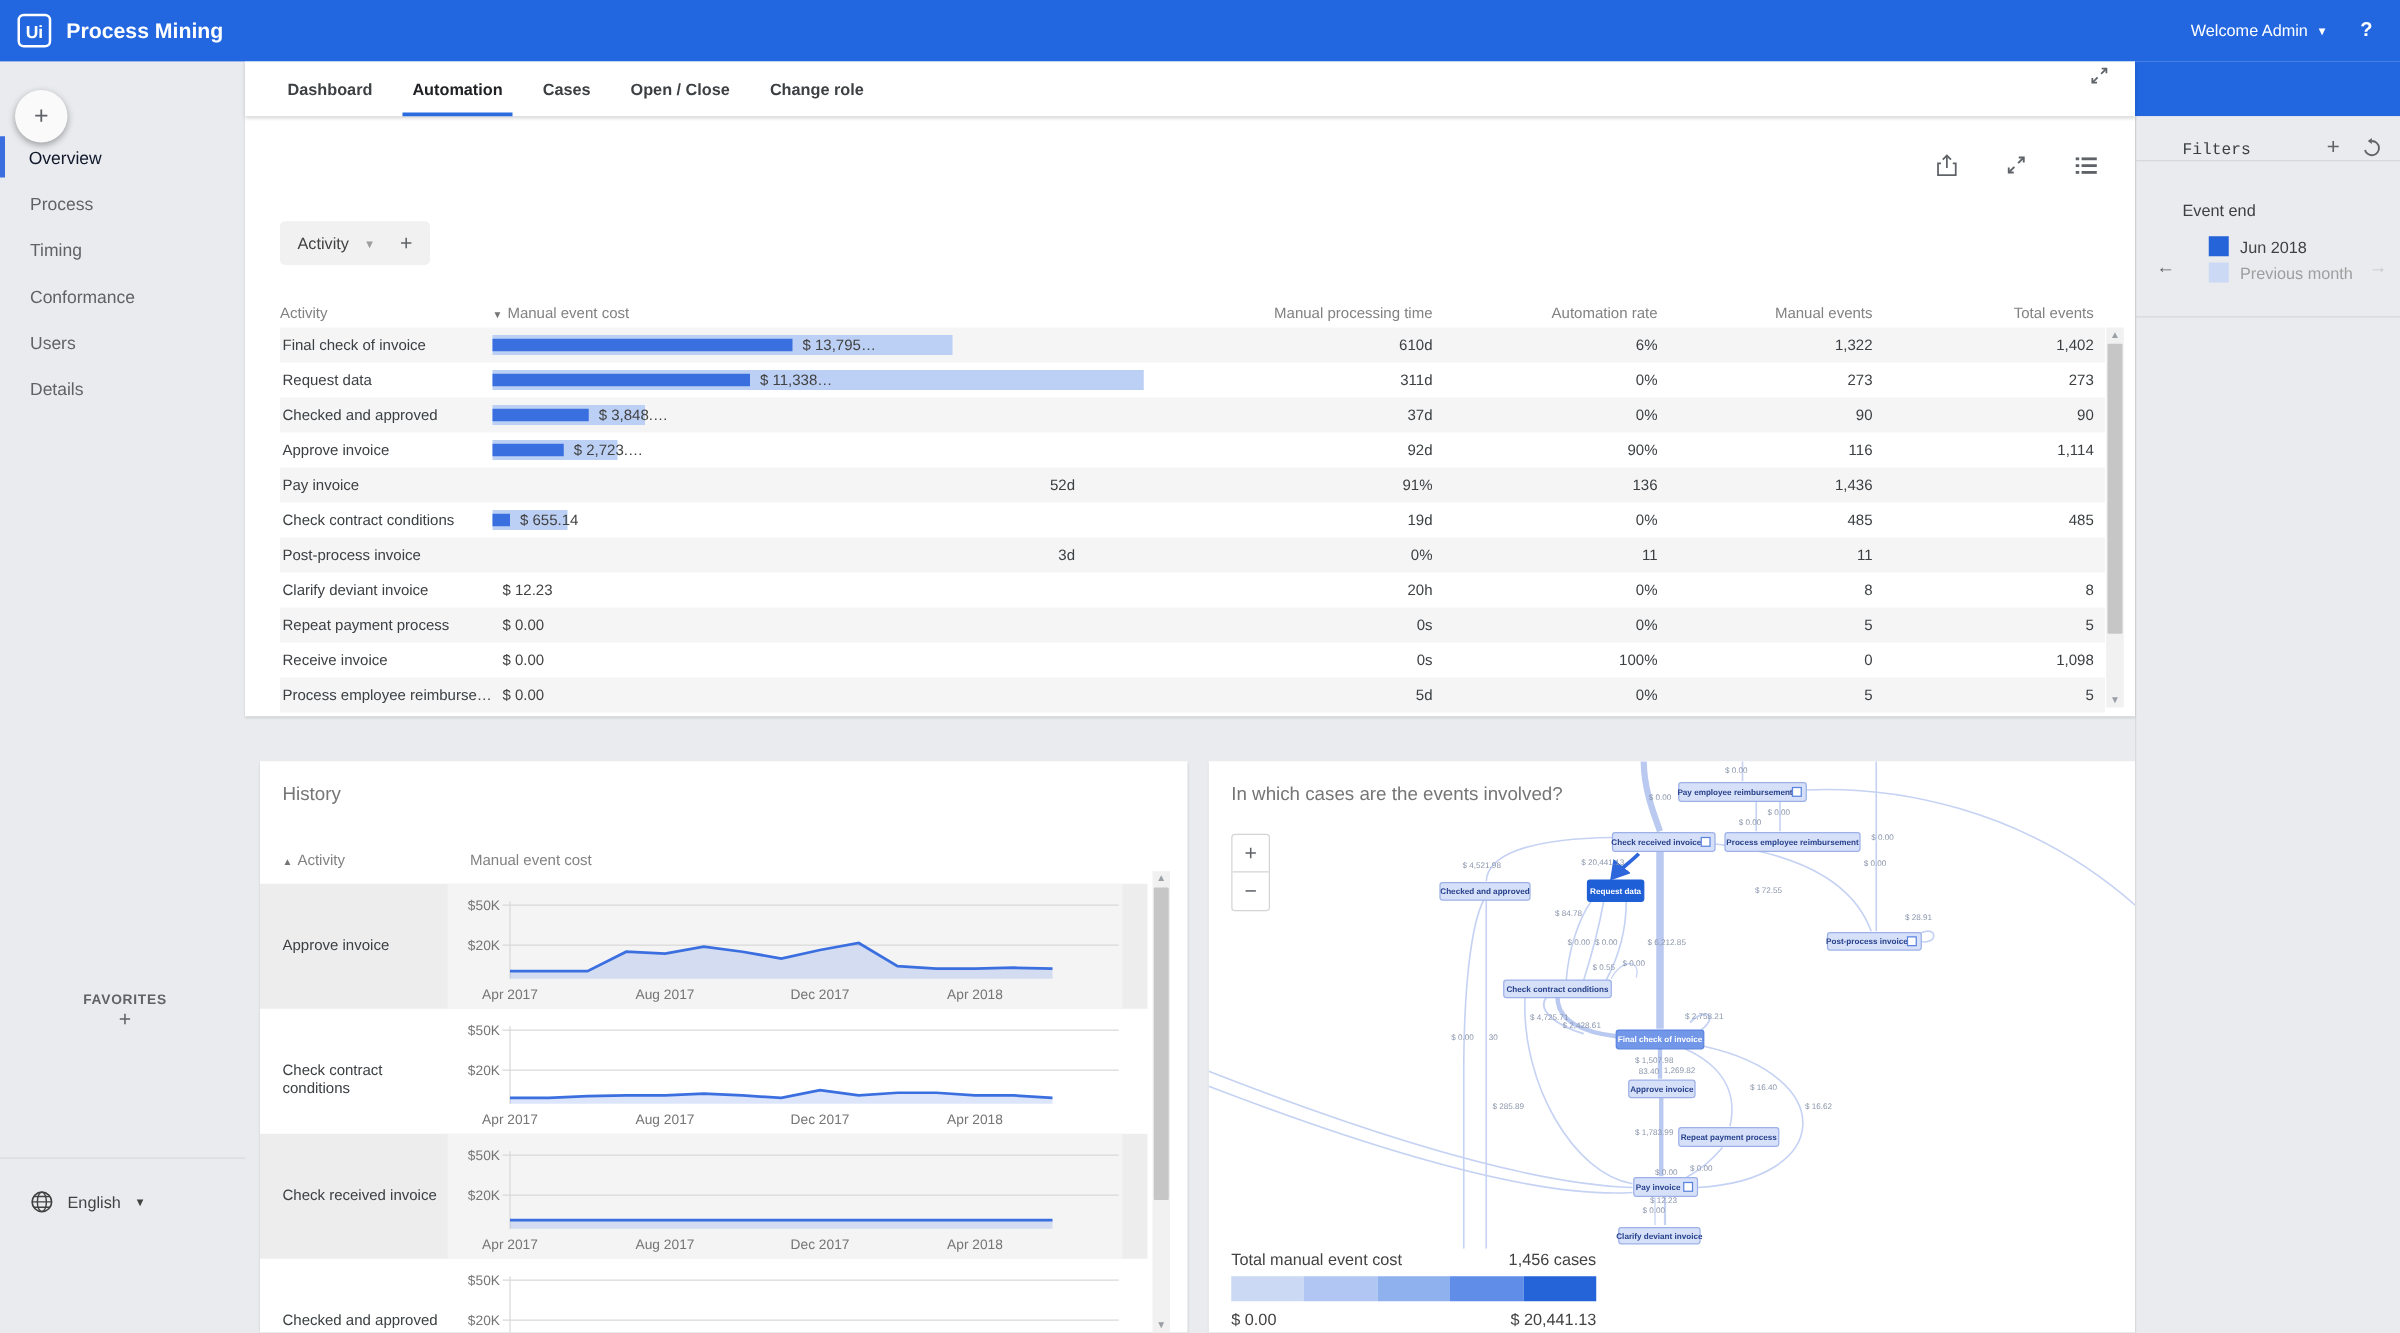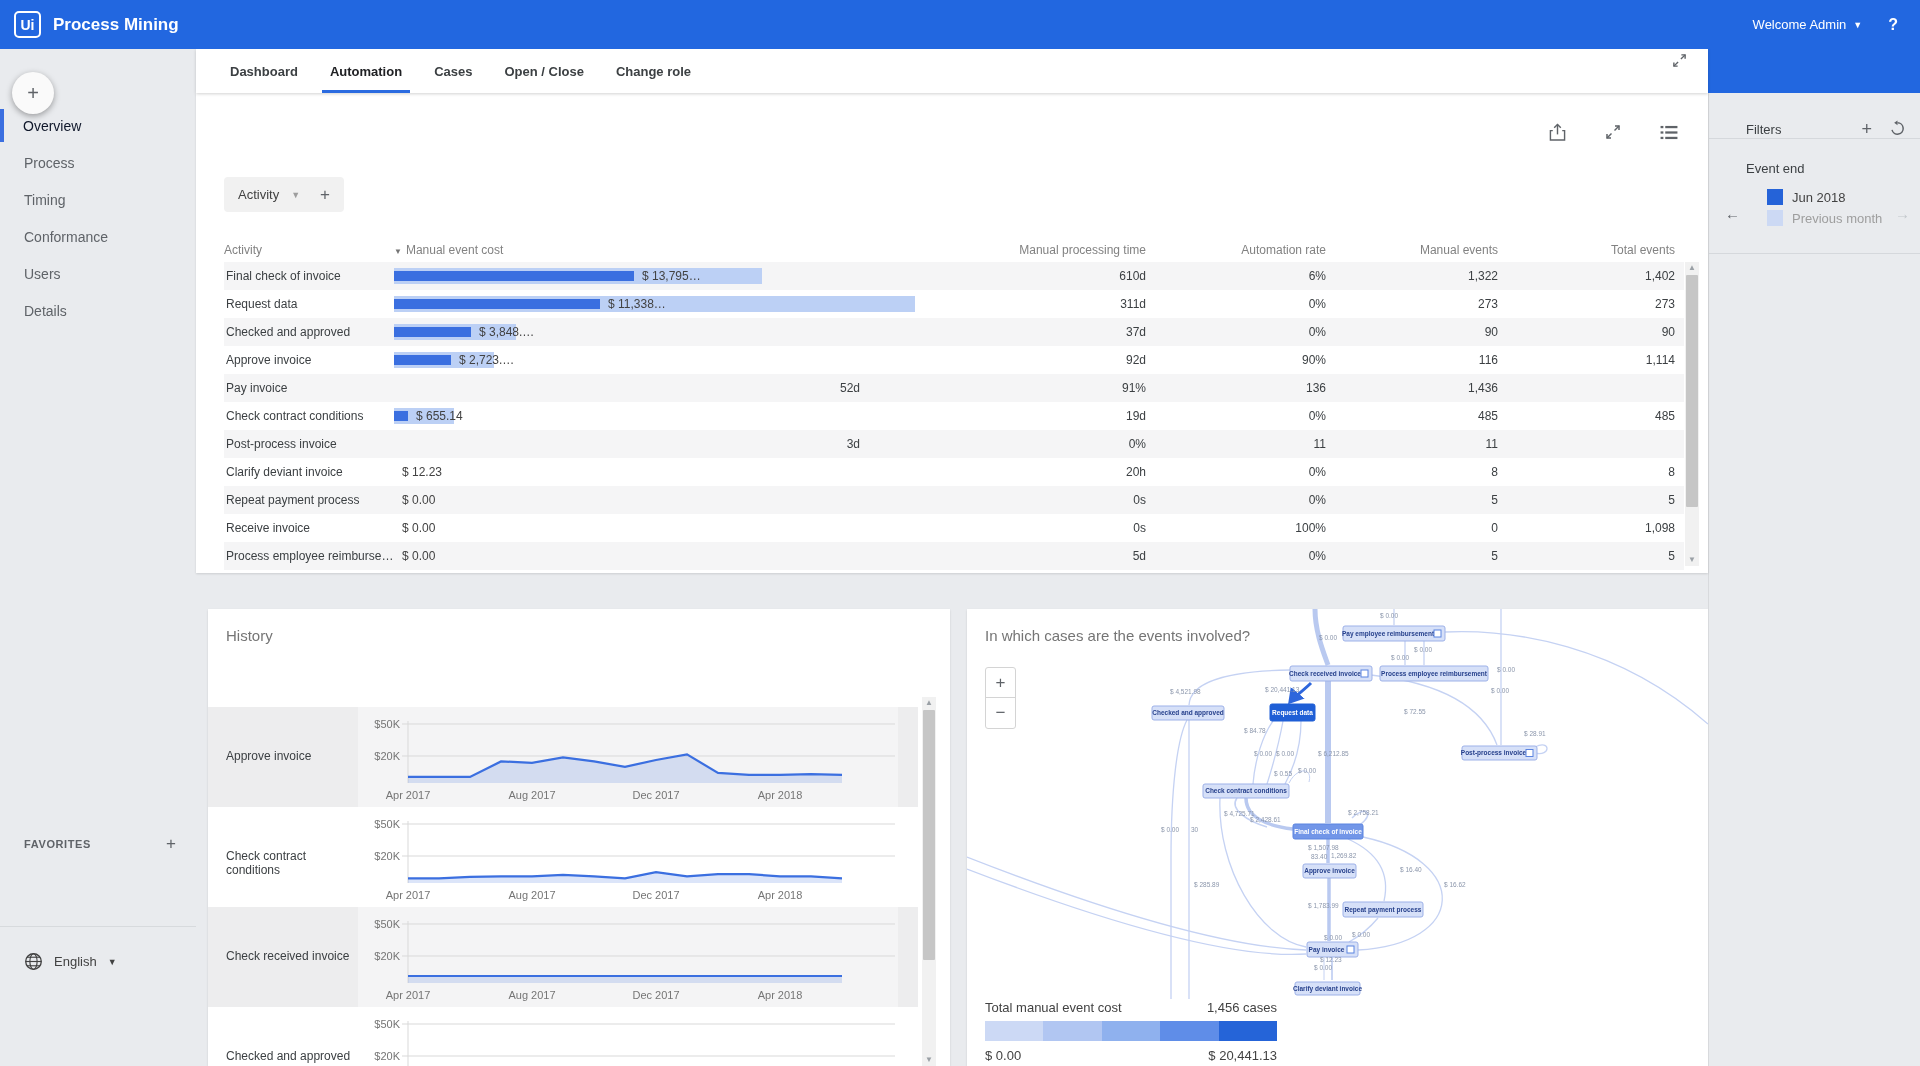--- a/index.html
+++ b/index.html
@@ -19,21 +19,21 @@
   .blue-ext { position:absolute; top:49px; height:44px; background:#2267e0; z-index:5; }
   .blue-ext.left { left:0; width:196px; }
   .blue-ext.right { left:1708px; width:212px; }
   
   .sidebar { position:absolute; left:0; top:49px; width:196px; height:1017px; background:#e9ebee; z-index:6; }
   .fab { position:absolute; left:12px; top:23px; width:42px; height:42px; border-radius:50%; background:#fafafa; box-shadow:0 2px 6px rgba(0,0,0,.35); display:flex; align-items:center; justify-content:center; font-size:20px; color:#5f6368; cursor:pointer; z-index:7; }
   .menu { position:absolute; top:58px; left:0; width:100%; }
   .menu-item { position:relative; height:37px; display:flex; align-items:center; padding-left:24px; font-size:14px; color:#5f6368; cursor:pointer; }
   .menu-item.active { color:#0f172a;padding-left:23px; }
   .menu-item.active::before { content:""; position:absolute; left:0; top:2px; bottom:2px; width:4px; background:#3b6fe0; }
-  .favorites { position:absolute; top:785px; left:24px; right:20px; display:flex; align-items:center; justify-content:space-between; }
+  .favorites { position:absolute; top:745px; left:24px; right:20px; display:flex; align-items:center; justify-content:center;flex-direction:column; }
   .favorites-label { font-size:11px; font-weight:bold; letter-spacing:.6px; color:#5f6368; }
   .favorites-add { font-size:17px; color:#5f6368; cursor:pointer; }
   .side-divider { position:absolute; top:877px; left:0; width:196px; border-top:1px solid #d7dadd; }
   .lang-row { position:absolute; top:903px; left:24px; display:flex; align-items:center; gap:11px; cursor:pointer; }
   .lang-label { font-size:13px; color:#424242; }
   .lang-caret { font-size:9px; color:#424242; }
   
   .tabbar { position:absolute; left:196px; top:49px; width:1512px; height:44px; background:#fff; box-shadow:0 1px 3px rgba(0,0,0,.18); z-index:10; display:flex; align-items:stretch; padding-left:18px; }
   .tab { display:flex; align-items:center; padding:0 16px; font-size:13px; font-weight:bold; color:#3c4043; position:relative; cursor:pointer; }
   .tab.active { color:#202124; }
@@ -78,21 +78,21 @@
   .zoom-btns { position:absolute; left:18px; top:58px; width:31px; border:1px solid #d4d4d4; border-radius:3px; background:#fff; z-index:3; }
   .zoom-btn { height:30px; display:flex; align-items:center; justify-content:center; font-size:17px; color:#5f6368; cursor:pointer; }
   .zoom-btn:first-child { border-bottom:1px solid #d4d4d4; }
   .legend { position:absolute; left:18px; top:391px; width:292px; }
   .legend-head { display:flex; justify-content:space-between; font-size:13px; color:#424242; }
   .legend-bar { display:flex; height:20px; margin-top:6px; }
   .legend-bar span { flex:1; }
   .legend-vals { display:flex; justify-content:space-between; font-size:13px; color:#424242; margin-top:7px; }
   
   .fpanel { position:absolute; left:1708px; top:93px; width:212px; height:973px; background:#e9ebee; border-left:1px solid rgba(0,0,0,.07); z-index:6; }
-  .fhead { position:absolute; left:0; top:14px; width:100%; height:32px; border-bottom:1px solid #d5d8dc; }
+  .fhead { position:absolute; left:0; top:4px; width:100%; height:32px; border-bottom:1px solid #d5d8dc;font-family:Liberation Mono, monospace; }
   .fhead-title { position:absolute; left:37px; top:15px; font-size:13px; color:#3c4043; }
   .fhead .fplus { position:absolute; right:48px; top:12px; font-size:18px; color:#5f6368; cursor:pointer; }
   .fhead .freset { position:absolute; right:14px; top:13px; cursor:pointer; }
   .event-end-label { position:absolute; left:37px; top:68px; font-size:13px; color:#3c4043; }
   .ee-ctl { position:absolute; left:14px; top:96px; right:8px; height:52px; }
   .ee-arrow { position:absolute; top:16px; font-size:15px; color:#5f6368; cursor:pointer; }
   .ee-arrow.right { right:2px; color:#c3c7cc; }
   .ee-line { position:absolute; left:44px; display:flex; align-items:center; gap:9px; }
   .swatch { width:16px; height:16px; }
   .swatch.cur { background:#2563d8; }
@@ -338,20 +338,24 @@
     </div>
   <div class="vscroll" id="table-scroll" style="left:1489px; top:169px; height:304px;">
     <div class="arr" style="top:0;">▲</div>
     <div class="thumb" style="top:13px; height:232px;"></div>
     <div class="arr" style="bottom:0;">▼</div>
   </div>
 </div>
 
 <div class="hist-card">
   <div class="card-title">History</div>
+  <div class="hist-head">
+    <div class="hc0"><span class="sort-glyph">▲</span><span>Activity</span></div>
+    <div>Manual event cost</div>
+  </div>
   <div id="hist-rows">
       <div class="hrow gray" style="top: 98px; height: 100px;">
         <div class="hlabel">Approve invoice</div>
         <svg width="540" height="100">
           <line x1="44" x2="537" y1="17" y2="17" stroke="#d9d9d9" stroke-width="1"></line>
           <text x="42" y="21" text-anchor="end" class="axis-tick">$50K</text>
           <line x1="44" x2="537" y1="49" y2="49" stroke="#d9d9d9" stroke-width="1"></line>
           <text x="42" y="53" text-anchor="end" class="axis-tick">$20K</text>
           <line x1="50" x2="50" y1="14" y2="76" stroke="#d9d9d9"></line>
           <path d="M50,69.9 L81,69.9 L112,69.9 L143,54.4 L174,55.8 L205,50.3 L236,54.4 L267,59.8 L298,53 L329,47.4 L360,65.9 L391,67.9 L422,67.9 L453,67.2 L484,67.9 L484,76 L50,76 Z" fill="rgba(59,111,224,0.18)"></path>

